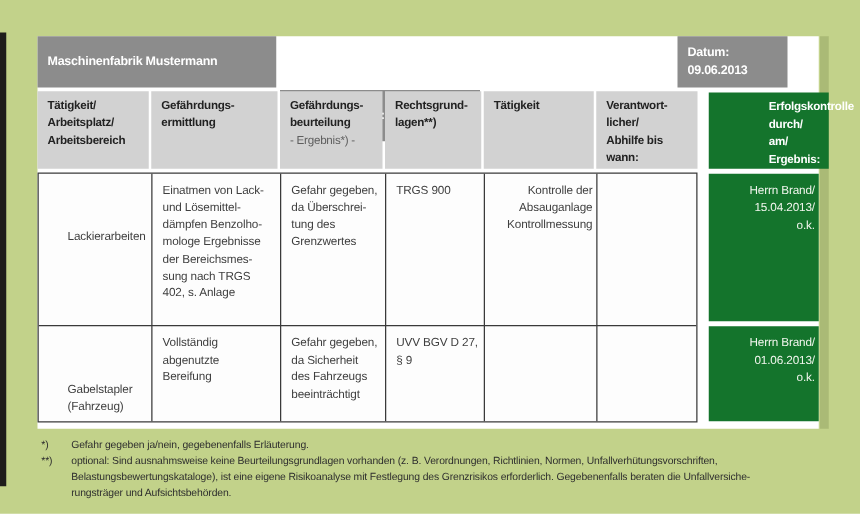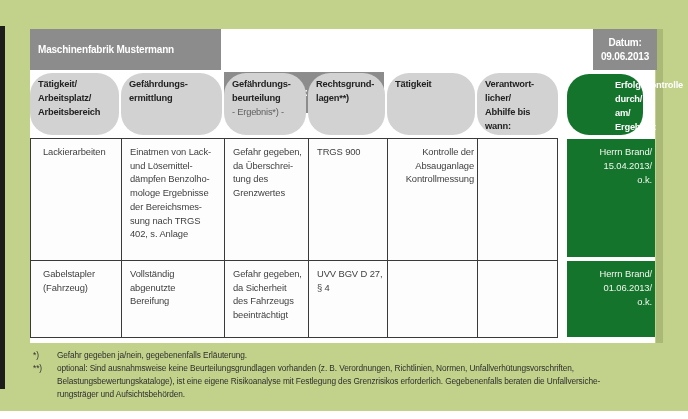--- a/index.html
+++ b/index.html
@@ -14,51 +14,51 @@
   .table{position:absolute;left:30px;top:29px;width:625px;height:314px;background:#ffffff;}
 
   .band-cell{
     position:absolute;top:0;height:41px;background:#8c8c8c;color:#ffffff;
     font-weight:bold;font-size:10px;letter-spacing:-0.2px;line-height:1.35;
     display:flex;align-items:center;padding-left:8px;box-sizing:border-box;white-space:pre-line;
   }
   .band-1{left:0;width:191px;}
   .band-2{left:194px;width:160px;margin-top:43px;}
   .band-3{left:357px;width:177px;}
-  .band-4{left:563px;width:64px;text-align:center;}
+  .band-4{left:512px;width:88px;}
 
   .head-cell{
     position:absolute;top:44px;height:62px;background:#d2d2d2;color:#222222;
     font-weight:bold;font-size:9.3px;letter-spacing:-0.2px;line-height:1.5;
-    padding:5px 3px 0 8px;box-sizing:border-box;white-space:pre-line;border-radius:22px;
+    padding:5px 3px 0 8px;box-sizing:border-box;white-space:pre-line;
   }
   .head-1{left:0;width:89px;}
   .head-2{left:91px;width:101px;}
   .head-3{left:194px;width:82px;}
   .head-4{left:278px;width:77px;}
   .head-5{left:357px;width:88px;}
   .head-6{left:447px;width:81px;}
   .head-cell .sub{font-weight:normal;color:#5e5e5e;display:block;}
-  .head-green{left:537px;width:76px;top:45px;height:61px;background:#14742c;color:#ffffff;padding-left:48px;}
+  .head-green{left:537px;width:96px;top:45px;height:61px;background:#14742c;color:#ffffff;padding-left:48px;}
 
   .data-grid{
     position:absolute;left:0;top:109px;width:528px;height:200px;
     background:#fdfdfd;border:1px solid #3a3a3a;box-sizing:border-box;
   }
   .vline{position:absolute;top:0;bottom:0;width:1px;background:#3a3a3a;}
   .v1{left:90px;}.v2{left:193px;}.v3{left:277px;}.v4{left:356px;}.v5{left:446px;}
   .hline{position:absolute;left:0;right:0;top:121px;height:1px;background:#3a3a3a;}
 
   .cell{
     position:absolute;font-size:9.4px;line-height:1.46;color:#3f3f3f;
     letter-spacing:-0.1px;white-space:pre-line;padding:6px 3px 0 8px;box-sizing:border-box;
   }
   .r1{top:0;height:121px;}
   .r2{top:122px;height:76px;}
-  .c1{left:4px;width:90px;}
+  .c1{left:15px;width:90px;margin-top:37px;}
   .c2{left:91px;width:102px;}
   .c3{left:194px;width:83px;}
   .c4{left:278px;width:78px;}
   .c5{left:357px;width:89px;text-align:right;}
   .c6{left:447px;width:81px;}
 
   .green-cell{
     position:absolute;left:537px;width:88px;background:#14742c;color:#f2f6ee;
     font-size:9.4px;line-height:1.5;letter-spacing:-0.1px;white-space:pre-line;
     padding:6px 3px 0 8px;box-sizing:border-box;text-align:right;
@@ -132,21 +132,21 @@
     <div class="cell r2 c1">Gabelstapler
 (Fahrzeug)</div>
     <div class="cell r2 c2">Vollständig
 abgenutzte
 Bereifung</div>
     <div class="cell r2 c3">Gefahr gegeben,
 da Sicherheit
 des Fahrzeugs
 beeinträchtigt</div>
     <div class="cell r2 c4">UVV BGV D 27,
-§ 4</div>
+§ 9</div>
   </div>
 
   <div class="green-cell green-r1">Herrn Brand/
 15.04.2013/
 o.k.</div>
   <div class="green-cell green-r2">Herrn Brand/
 01.06.2013/
 o.k.</div>
 </div>
 

